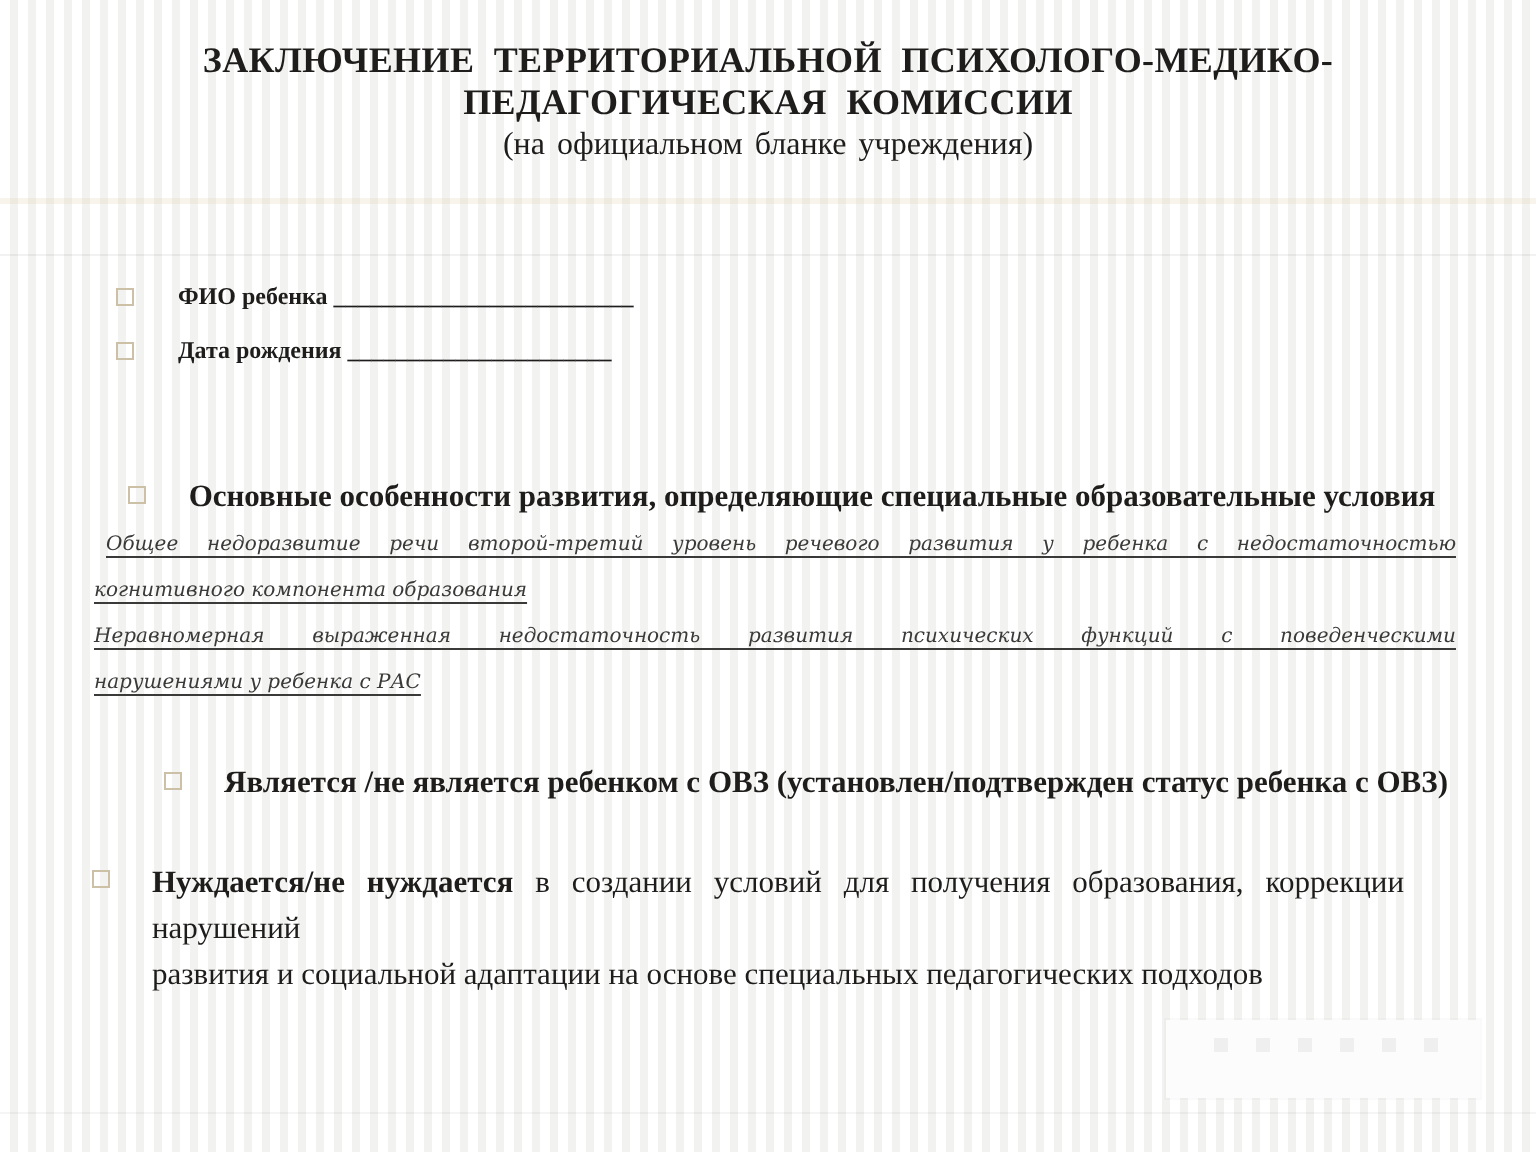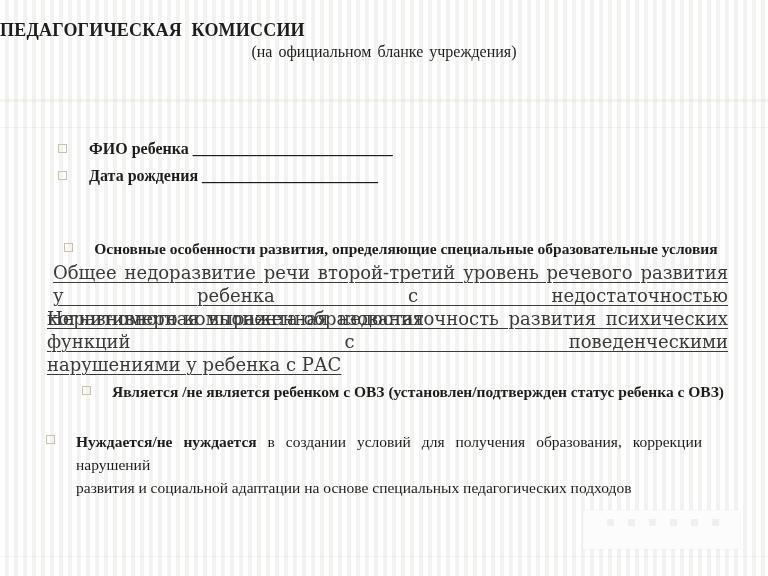--- a/index.html
+++ b/index.html
@@ -16,52 +16,52 @@
     color:#1e1d1b;
   }
   .seam{position:absolute;left:0;width:768px;pointer-events:none;}
   .seam-cream{top:99px;height:3px;background:rgba(223,206,162,0.22);}
   .seam-gray{top:127px;height:1px;background:rgba(0,0,0,0.05);}
   .seam-bottom{top:556px;height:1px;background:rgba(0,0,0,0.04);}
 
   
   .title-block{position:absolute;top:20px;left:0;width:768px;text-align:center;}
   .title-line{font-weight:bold;font-size:18px;line-height:21px;letter-spacing:.2px;word-spacing:5px;white-space:nowrap;}
-  .title-line2{display:flex;justify-content:center;align-items:baseline;gap:12px;flex-direction:column;}
+  .title-line2{display:flex;justify-content:center;align-items:baseline;gap:12px;}
   .title-line2 .proto{word-spacing:2px;}
   .title-sub{font-size:16px;line-height:21px;font-weight:normal;word-spacing:2px;}
 
   
   .row{position:absolute;display:flex;align-items:flex-start;}
   .bullet{
     flex:0 0 auto;width:7px;height:7px;margin-top:5px;
     border:1px solid #ccc0a6;background:transparent;
   }
   .field-row{left:58px;}
   .field-row .bullet{margin-right:22px;}
-  .field-label{font-weight:bold;font-size:16px;line-height:19px;white-space:nowrap;}
+  .field-label{font-weight:bold;font-size:12px;line-height:19px;white-space:nowrap;}
 
   .outer-row{left:46px;justify-content:center;}
   .outer-row .bullet{margin-right:21px;}
   .outer-text{font-weight:bold;font-size:15.5px;line-height:21px;}
 
   .row-f1{top:139px;}  .row-f2{top:166px;}  .row-f3{top:192px;}
   .row-heading{top:238px;width:690px;}
   .row-ovz{top:381px;width:690px;padding-left:12px;}
   .row-needs{top:430px;width:656px;}
   .needs-text{font-size:15.5px;line-height:23px;font-weight:normal;}
   .needs-line1{text-align:justify;text-align-last:justify;}
   .needs-line2{text-align:left;}
   .bold-lead{font-weight:bold;}
 
   
   .diag{
     position:absolute;left:47px;width:681px;
     font-family:"DejaVu Serif","Liberation Serif",serif;
-    font-size:18px;line-height:23px;
+    font-style:italic;font-size:10px;line-height:23px;
     color:#3a3a38;
   }
   .diag-line{text-decoration:underline;text-decoration-thickness:1px;text-underline-offset:3px;}
   .diag-just{text-align:justify;text-align-last:justify;}
   .diag1{top:261px;}
   .diag1 .diag-line:first-child{padding-left:6px;}
   .diag2{top:307px;}
 
   
   .corner-panel{
@@ -77,20 +77,21 @@
 </head>
 <body>
 
 <div class="slide">
 
   <div class="seam seam-cream"></div>
   <div class="seam seam-gray"></div>
   <div class="seam seam-bottom"></div>
 
   <div class="title-block">
+    <div class="title-line">ЗАКЛЮЧЕНИЕ ТЕРРИТОРИАЛЬНОЙ ПСИХОЛОГО-МЕДИКО-</div>
     <div class="title-line title-line2">
       <span>ПЕДАГОГИЧЕСКАЯ КОМИССИИ</span>
     </div>
     <div class="title-sub">(на официальном бланке учреждения)</div>
   </div>
 
   <div class="row field-row row-f1">
     <span class="bullet"></span>
     <span class="field-label">ФИО ребенка _________________________</span>
   </div>

